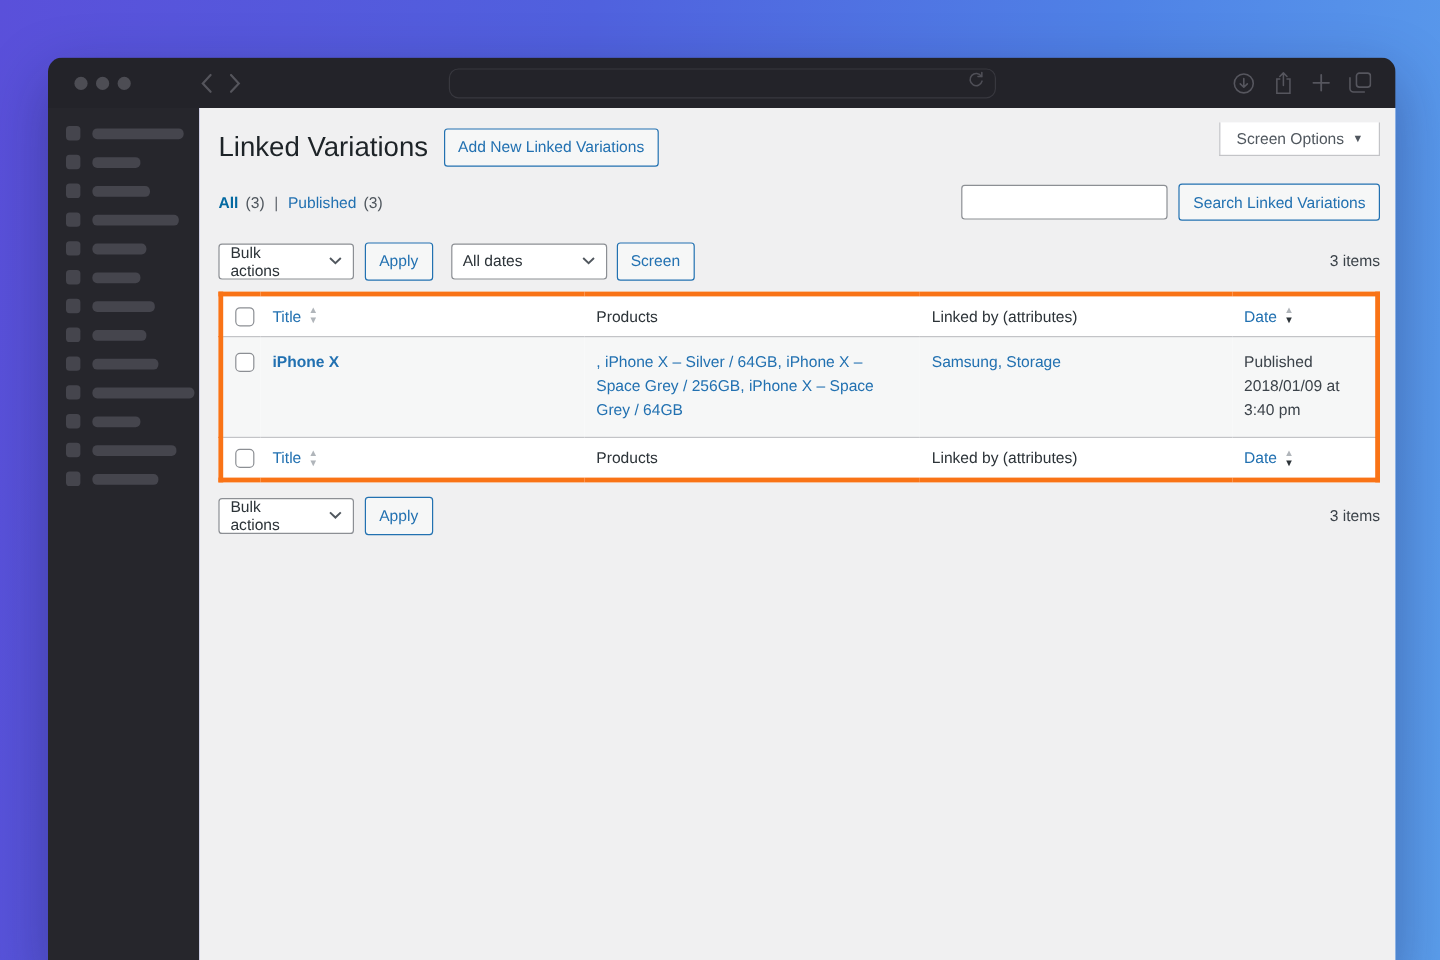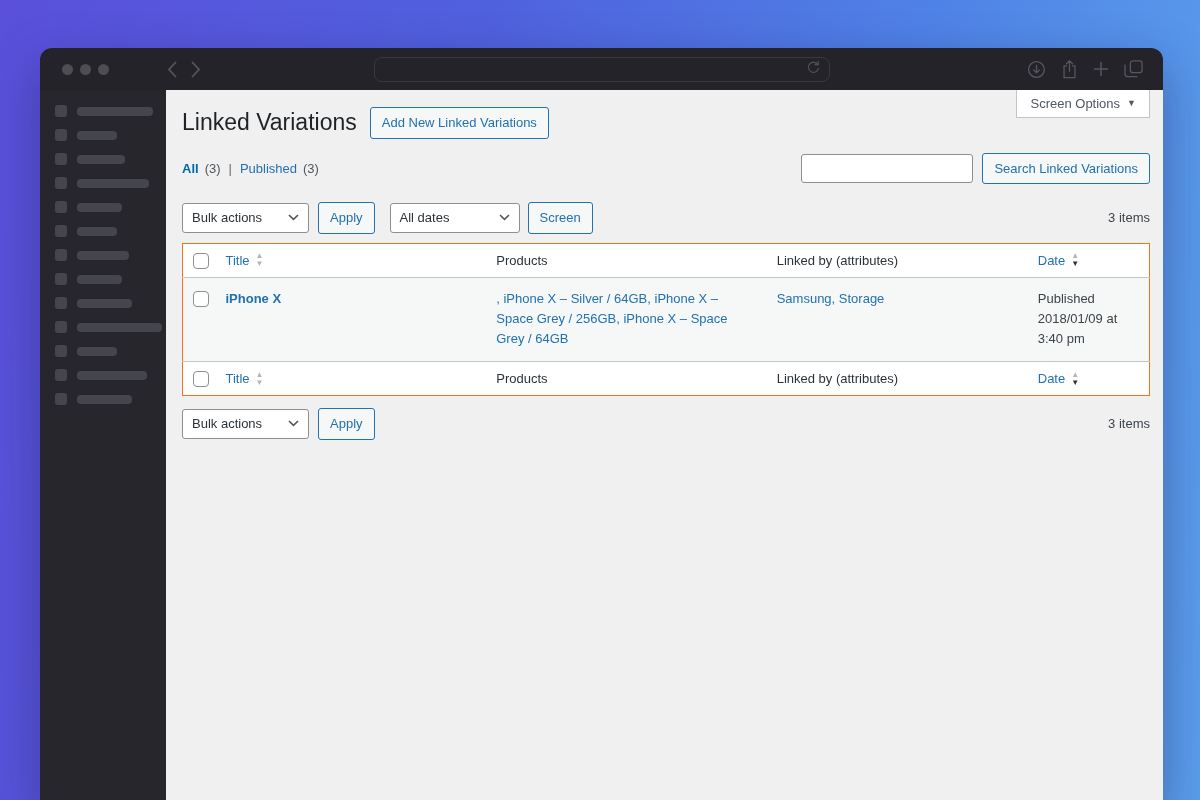--- a/index.html
+++ b/index.html
@@ -40,21 +40,21 @@
   .sk-gap { margin-top:11px; }
   .sk-icon { width:12px; height:12px; border-radius:3px; background:#45454d; flex:0 0 12px; }
   .sk-bar { height:9px; border-radius:4px; background:#45454d; }
 
   
   .content {
     flex:1; background:#f0f0f1; position:relative; min-width:0;
     padding:0 13px 0 16px; color:#3c434a; font-size:13px;
   }
   .screen-options {
-    position:absolute; top:0; right:13px; background:#fff;
+    position:absolute; top:12px; right:13px; background:#fff;
     border:1px solid #c3c4c7; border-top:none;
     padding:6px 13px; font-size:13px; color:#50575e;
     display:flex; align-items:center; gap:7px; cursor:pointer;
   }
   .screen-options .tri { font-size:9px; color:#50575e; line-height:1; }
 
   .title-row { padding-top:17px; display:flex; align-items:center; gap:13px; }
   h1.page-title { font-size:23px; font-weight:400; color:#1d2327; line-height:1.3; }
   .btn {
     display:inline-flex; align-items:center; justify-content:center;
@@ -76,27 +76,27 @@
   }
 
   .tablenav { margin-top:18px; display:flex; align-items:center; }
   .tablenav.bottom { margin-top:12px; }
   .select {
     height:30px; background:#fff; border:1px solid #8c8f94; border-radius:3px;
     display:inline-flex; align-items:center; justify-content:space-between;
     font-size:13px; color:#2c3338; padding:0 9px 0 9px; cursor:pointer; gap:14px;
   }
   .select svg { flex:0 0 auto; }
-  .sel-bulk { width:127px; margin-right:9px; }
+  .sel-bulk { width:113px; margin-right:9px; }
   .sel-dates { width:130px; margin-left:15px; margin-right:8px; }
   .items-count { margin-left:auto; color:#3c434a; font-size:13px; }
 
   
   table.list { width:100%; margin-top:9px; border-collapse:collapse; background:#fff;
-    border:1px solid #f97316; table-layout:fixed; }
+    border:4px solid #f97316; table-layout:fixed; }
   th, td { text-align:left; font-weight:400; font-size:13px; vertical-align:middle; }
   thead th { border-bottom:1px solid #c3c4c7; }
   tfoot th { border-top:1px solid #c3c4c7; }
   th { padding:8px 10px; color:#2c3338; }
   td { padding:11px 10px 12px; vertical-align:top; line-height:1.55; }
   tbody tr:nth-child(odd) { background:#f6f7f7; }
   .col-cb { width:33px; }
   .col-title { width:28%; }
   .col-products { width:29%; }
   .col-linked { width:27%; }

